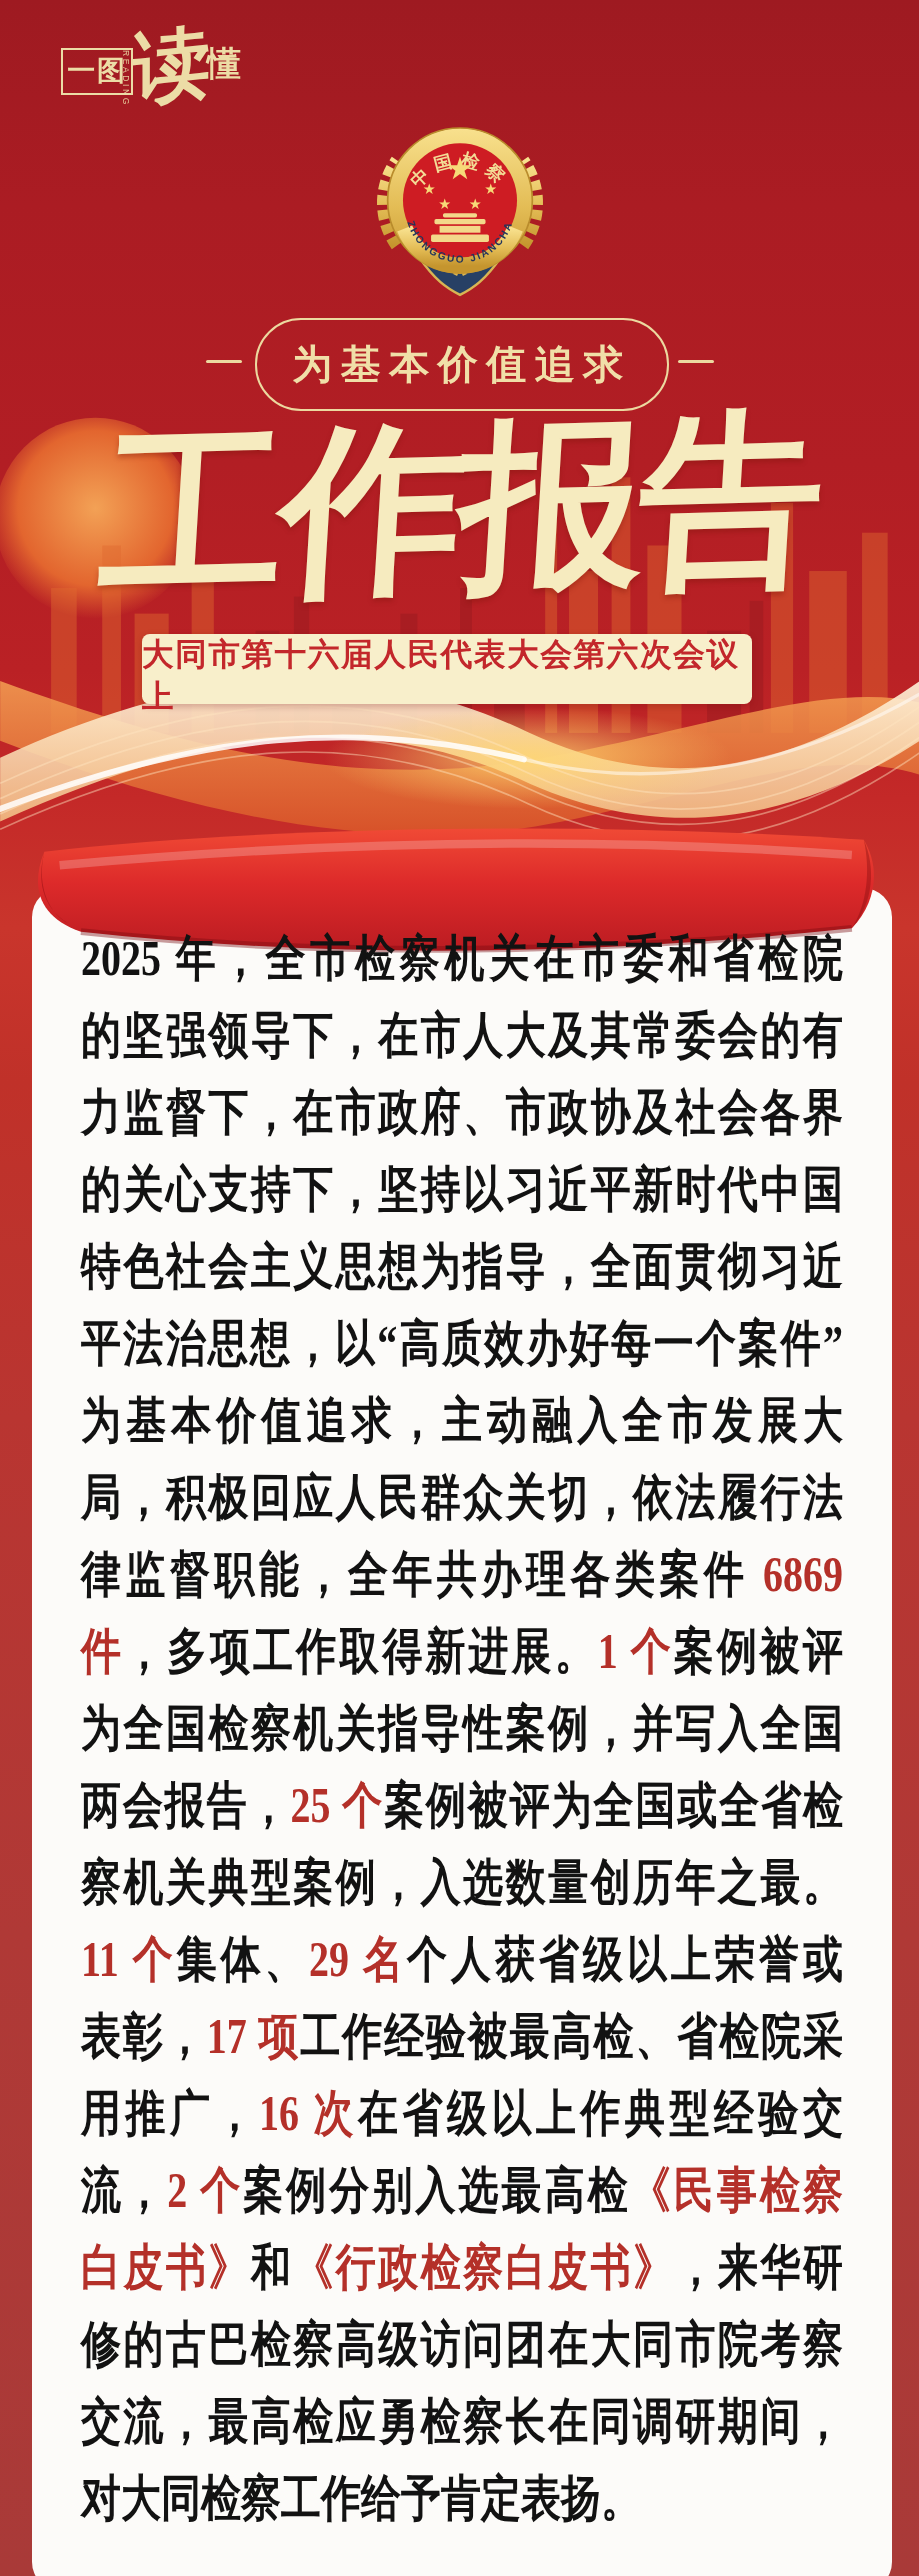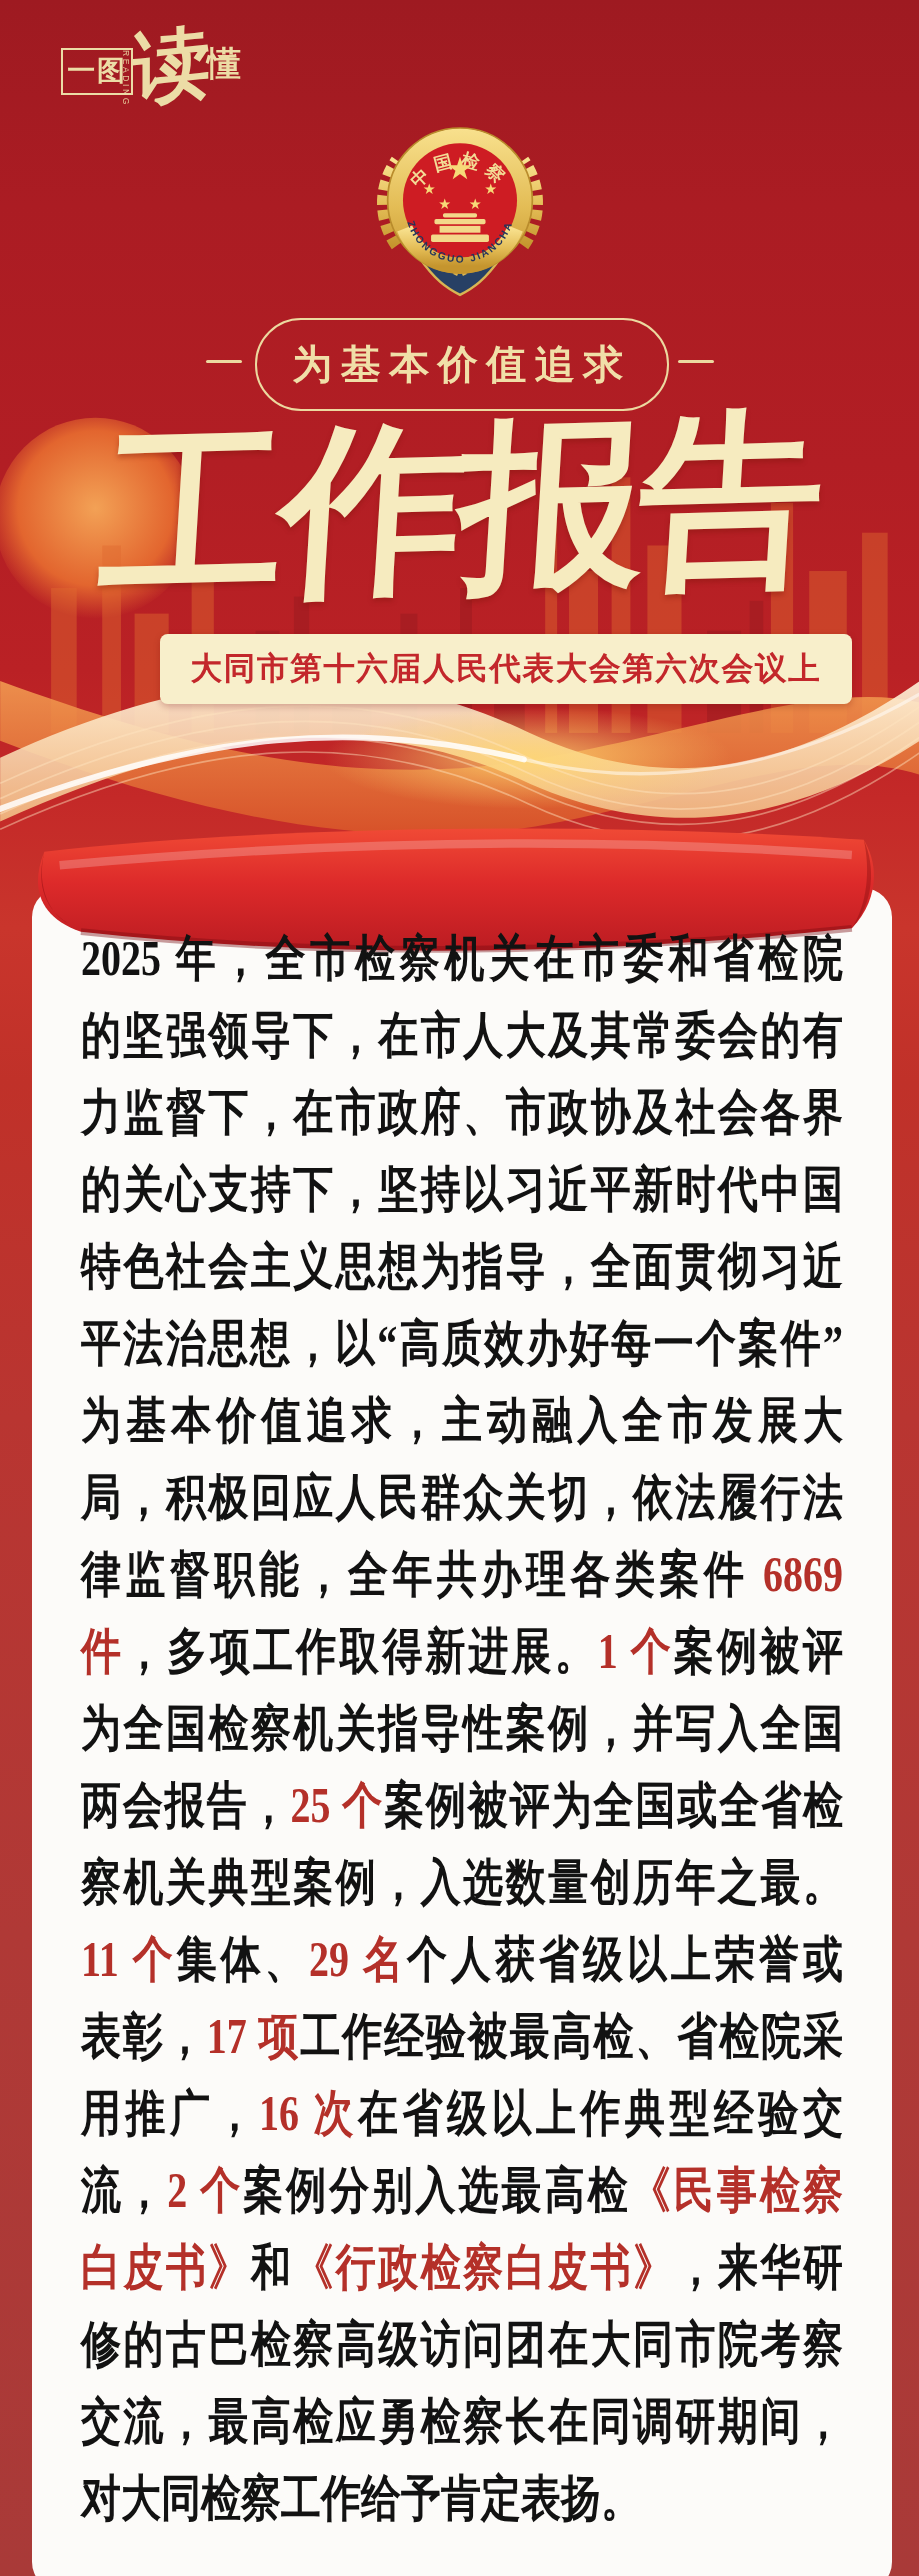--- a/index.html
+++ b/index.html
@@ -27,22 +27,22 @@
       border-radius:46px;display:flex;align-items:center;justify-content:center;
       font-size:40px;font-weight:700;color:#f0dfa8;letter-spacing:8.5px;}
   .side-dash{top:360px;width:36px;height:3.4px;background:#ecd9a0;border-radius:1.7px;}
   #dash-left{left:206px;} #dash-right{left:678px;}
   
   #main-title{left:0;top:399px;width:920px;text-align:center;font-size:184px;
       font-weight:700;color:#f6ebbf;letter-spacing:-5.1px;line-height:1.2;
       transform:skewX(-5deg) rotate(-1.5deg);
       text-shadow:0 3.4px 5.1px rgba(120,20,10,.35);}
   
-  #subtitle-bar{left:160px;top:634px;width:692px;height:70px;background:#f8efcb;
-      border-radius:7.7px;display:flex;align-items:center;justify-content:center;
+  #subtitle-bar{left:142px;top:634px;width:610px;height:70px;background:#f8efcb;
+      border-radius:7.7px;display:flex;justify-content:center;
       font-size:31.5px;font-weight:700;color:#c3272b;letter-spacing:1.7px;
       box-shadow:0 2.6px 6.8px rgba(110,10,10,.25);}
   
   .deco{pointer-events:none;}
   
   #card{left:32px;top:888px;width:860px;height:1703px;background:#fcfbf9;
       border-radius:29px;}
   
   #report-paragraph{left:81px;top:920px;width:762px;color:#121212;}
   .rline{height:77px;line-height:77px;font-size:40px;font-weight:700;

